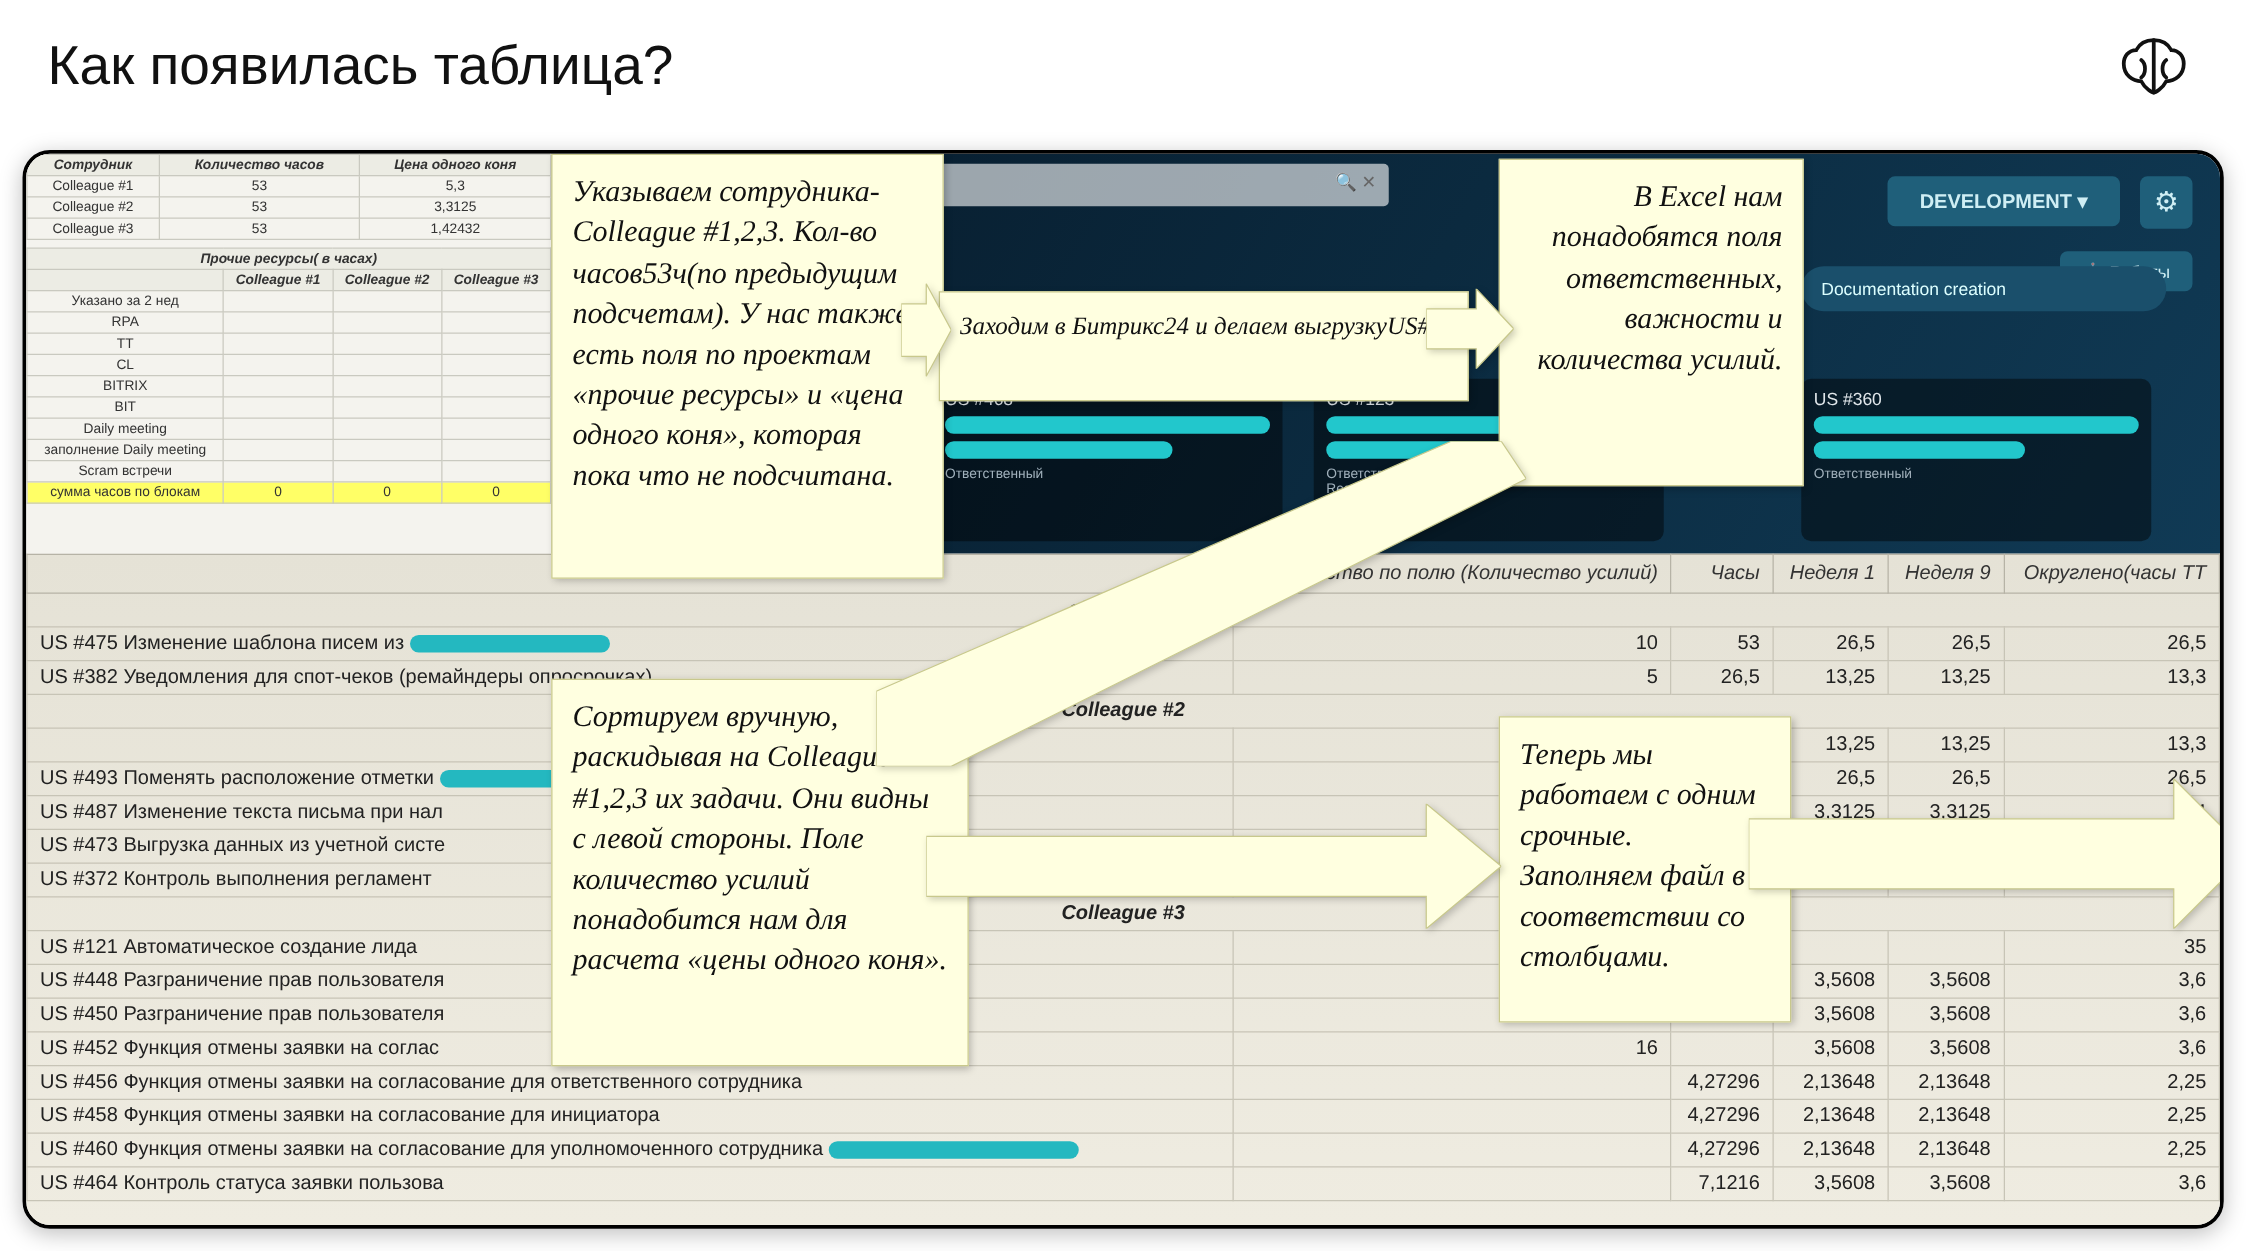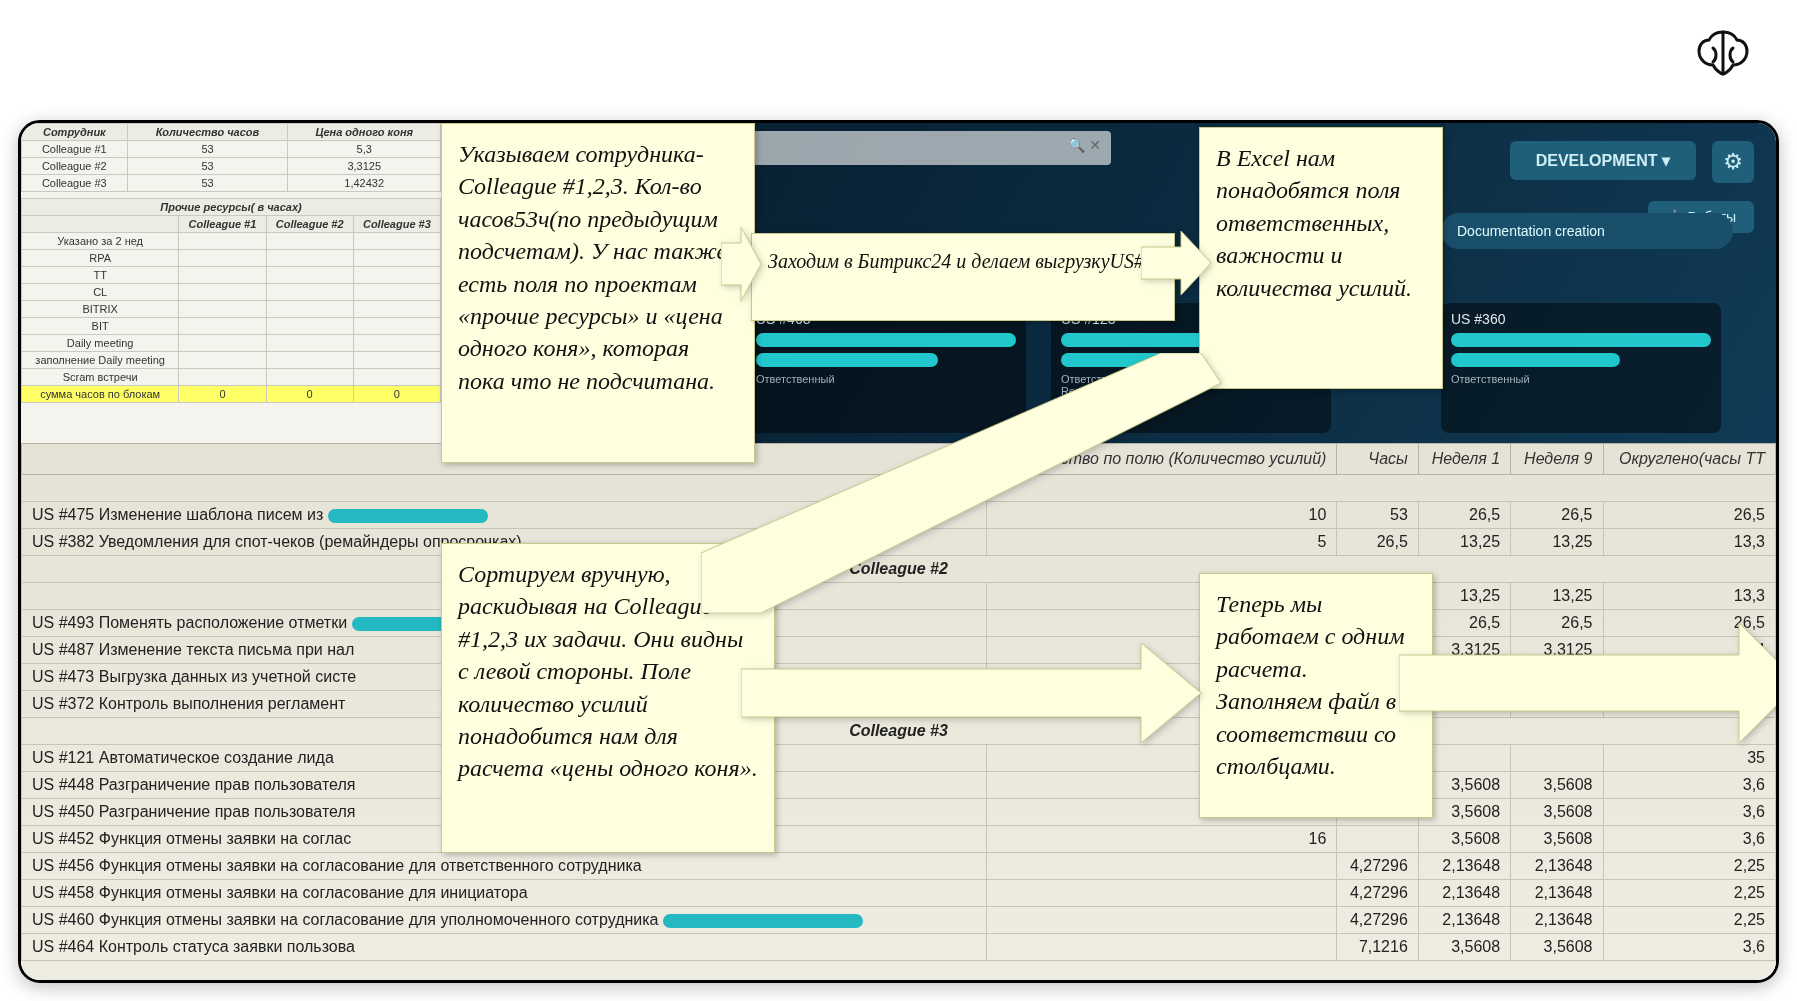--- a/index.html
+++ b/index.html
@@ -39,20 +39,21 @@
   .callout{position:absolute;background:#ffffe0;border:1px solid #c8c88c;box-shadow:2px 2px 6px rgba(0,0,0,0.25);padding:14px 16px;font-family:"Times New Roman",serif;font-size:24px;line-height:1.35;color:#111;font-style:italic;}
   .callout.small{font-style:italic;font-size:20px;}
   
   .arrow{position:absolute;filter:drop-shadow(2px 2px 3px rgba(0,0,0,0.2));}
   .arrow svg{display:block;}
 </style>
 </head>
 <body>
 
 <div class="slide">
+  <div class="title">Как появилась таблица?</div>
   <div class="brain-icon">
     <svg width="58" height="50" viewBox="0 0 58 50">
         <g fill="none" stroke="#111" stroke-width="3" stroke-linecap="round">
           <path d="M29 4c-8 0-12 4-14 8-6 0-10 5-10 11 0 9 7 14 14 14 3 6 9 9 10 9s7-3 10-9c7 0 14-5 14-14 0-6-4-11-10-11-2-4-6-8-14-8z"></path>
           <path d="M29 4v42M19 20c4 3 4 11 0 14M39 20c-4 3-4 11 0 14"></path>
         </g>
       </svg>
   </div>
 
   <div class="content-area">
@@ -362,23 +363,23 @@
               <td>3,5608</td>
               <td>3,5608</td>
               <td>3,6</td>
             </tr>
           </tbody>
         </table>
     </div>
 
     <div class="callout" style="left:420px;top:0;width:280px;height:310px;">Указываем сотрудника- Colleague #1,2,3. Кол-во часов53ч(по предыдущим подсчетам). У нас также есть поля по проектам «прочие ресурсы» и «цена одного коня», которая пока что не подсчитана.</div>
     <div class="callout small" style="left:730px;top:110px;width:390px;height:58px;">Заходим в Битрикс24 и делаем выгрузкуUS#</div>
-    <div class="callout" style="left:1178px;top:4px;width:210px;height:232px;">В Excel нам понадобятся поля ответственных, важности и количества усилий.</div>
+    <div class="callout" style="left:1178px;top:4px;width:210px;height:232px;text-align:right;">В Excel нам понадобятся поля ответственных, важности и количества усилий.</div>
     <div class="callout" style="left:420px;top:420px;width:300px;height:280px;">Сортируем вручную, раскидывая на Colleague #1,2,3 их задачи. Они видны с левой стороны. Поле количество усилий понадобится нам для расчета «цены одного коня».</div>
-    <div class="callout" style="left:1178px;top:450px;width:200px;height:215px;">Теперь мы работаем с одним расчета. Заполняем файл в соответствии со столбцами.</div>
+    <div class="callout" style="left:1178px;top:450px;width:200px;height:215px;">Теперь мы работаем с одним срочные. Заполняем файл в соответствии со столбцами.</div>
 
     <div class="arrow" style="left:1120px;top:108px;">
       <svg width="70" height="64">
           <polygon points="0,16 40,16 40,0 70,32 40,64 40,48 0,48" fill="#ffffe0" stroke="#c8c88c"></polygon>
         </svg>
     </div>
 
     <div class="arrow" style="left:700px;top:96px;">
       <svg width="40" height="90">
           <polygon points="0,24 20,24 20,8 40,45 20,82 20,66 0,66" fill="#ffffe0" stroke="#c8c88c"></polygon>

